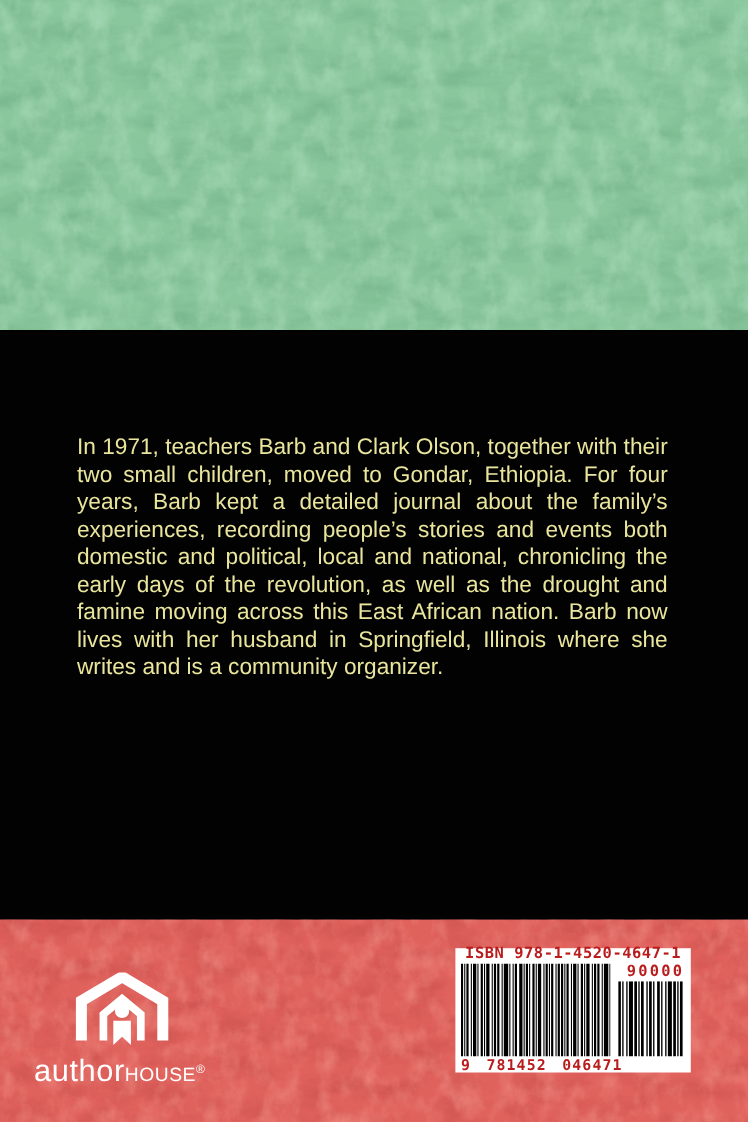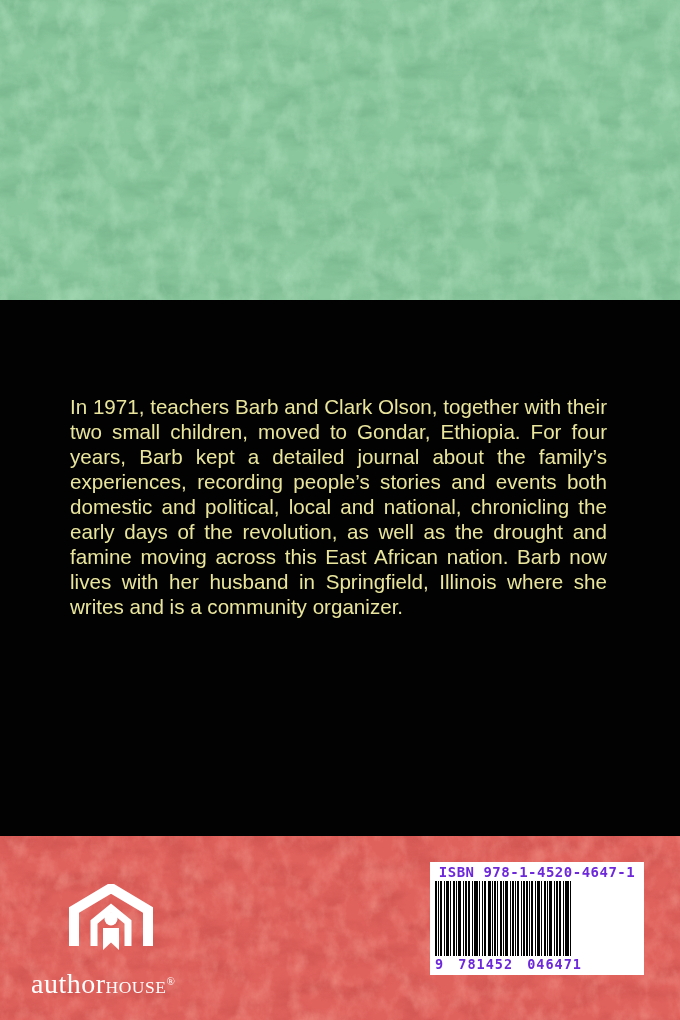--- a/index.html
+++ b/index.html
@@ -17,29 +17,29 @@
   
   .synopsis { position:absolute; left:70px; top:94px; width:537px;
               color:#e9e59c; text-align:justify; }
   .synopsis p { font-size:20.6px; line-height:25px; }
   .synopsis p.p2 { margin-top:12px; }
   .synopsis p.p3 { margin-top:17px; font-size:19px; line-height:24px; letter-spacing:-0.3px; }
   .synopsis i { font-style:italic; }
 
   
   .house-icon { position:absolute; left:66px; top:48px; }
-  .wordmark { position:absolute; left:31px; top:132px; width:180px;
-              color:#fff; font-family:Liberation Serif, serif; white-space:nowrap; }
+  .wordmark { position:absolute; left:31px; top:122px; width:180px;
+              color:#fff; font-family:Liberation Sans, sans-serif; white-space:nowrap; }
   .wm-author { font-size:28px; letter-spacing:0.5px; }
   .wm-house  { font-size:17.5px; letter-spacing:0.5px; }
   .wm-reg    { font-size:11px; vertical-align:8px; }
 
   
-  .barcode { position:absolute; left:430px; top:26px; width:214px; height:113px;
-             background:#fff; color:#6d28d9; padding:2px 5px 3px 5px;
+  .barcode { position:absolute; left:414px; top:26px; width:214px; height:113px;
+             background:#fff; color:#b91c1c; padding:2px 5px 3px 5px;
              font-family:"DejaVu Sans Mono", monospace; font-weight:bold;
              display:flex; flex-direction:column;justify-content:center; }
   .isbn-line { font-size:14px; line-height:16px; text-align:center;
                letter-spacing:0.5px; white-space:nowrap; }
   .bars-row { flex:1; display:flex; margin-top:1px; }
   .main-col { width:136px; display:flex; flex-direction:column; }
   .bars-main { flex:1; width:100%; }
   .ean-digits { height:16px; font-size:13.5px; line-height:16px; text-align:center;
                 letter-spacing:1px; word-spacing:5px; white-space:nowrap; }
   .supp-col { flex:1; margin-left:7px; display:flex; flex-direction:column; padding-bottom:16px; }
@@ -108,17 +108,23 @@
 
     <div class="barcode">
       <div class="isbn-line">ISBN 978-1-4520-4647-1</div>
       <div class="bars-row">
         <div class="main-col">
           <svg class="bars-main" viewBox="0 0 136 74" preserveAspectRatio="none">
             <line x1="0" y1="37" x2="136" y2="37" stroke="#000" stroke-width="74" stroke-dasharray="2 1 1 1 2 2 1 1 3 1 1 2 2 1 1 1 3 2 1 1 2 1 2 2 1 1 4 1 1 2 1 1 2 2 3 1 1 1 2 1 1 2 2 1 1 1 3 2 1 1 2 1 1 1 2 2 1 1 2 1"></line>
           </svg>
           <div class="ean-digits">9 781452 046471</div>
         </div>
+        <div class="supp-col">
+          <div class="supp-label">90000</div>
+          <svg class="bars-supp" viewBox="0 0 50 56" preserveAspectRatio="none">
+            <line x1="0" y1="28" x2="50" y2="28" stroke="#000" stroke-width="56" stroke-dasharray="2 1 1 2 1 1 3 1 2 1 1 1 2 2 1 1 2 1 1 2"></line>
+          </svg>
+        </div>
       </div>
     </div>
   </div>
 
 </div>
 
 </body></html>

